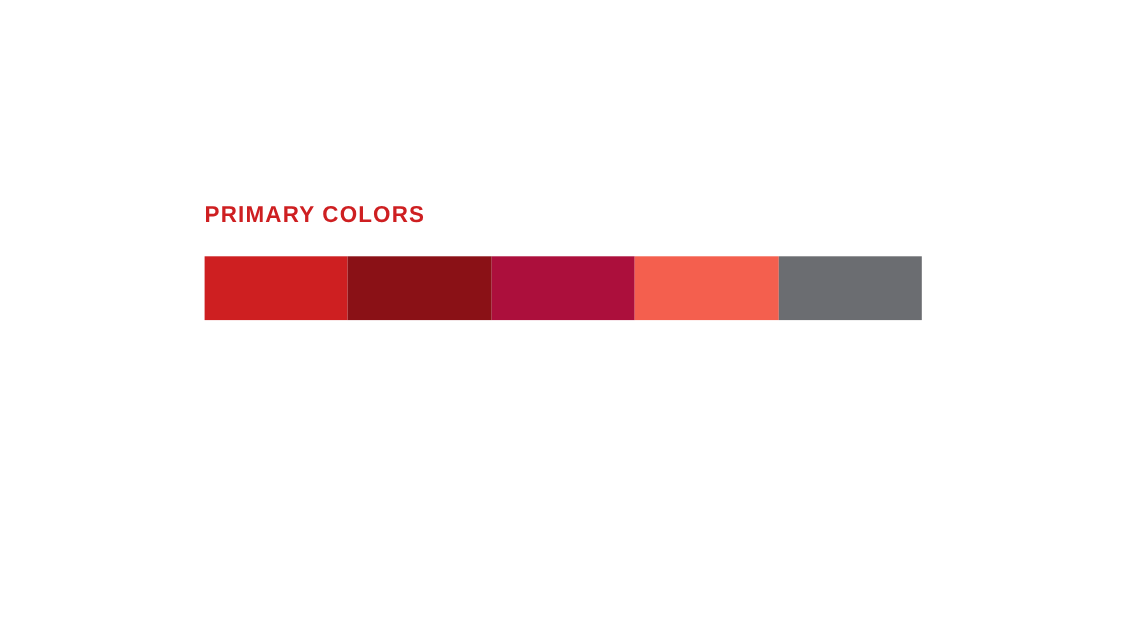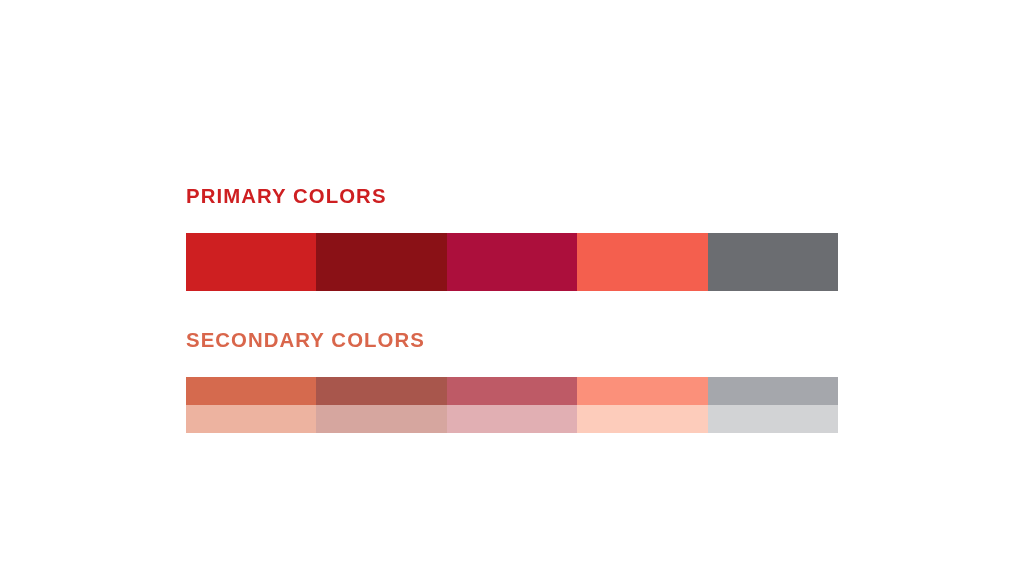--- a/index.html
+++ b/index.html
@@ -79,40 +79,14 @@
         </div>
         <div class="swatch-col">
           <div class="swatch-cell" style="background-color: rgb(244, 95, 78);"></div>
         </div>
         <div class="swatch-col">
           <div class="swatch-cell" style="background-color: rgb(107, 109, 113);"></div>
         </div>
       </div>
   </section>
 
-  <section class="palette-section" id="secondary-section">
-    <h2 class="section-title" style="color: rgb(217, 102, 75);">SECONDARY COLORS</h2>
-
-    <div class="swatch-bar" id="secondary-bar">
-        <div class="swatch-col">
-          <div class="swatch-cell" style="background-color: rgb(213, 106, 78);"></div>
-          <div class="swatch-cell" style="background-color: rgb(237, 179, 160);"></div>
-        </div>
-        <div class="swatch-col">
-          <div class="swatch-cell" style="background-color: rgb(168, 86, 76);"></div>
-          <div class="swatch-cell" style="background-color: rgb(214, 166, 159);"></div>
-        </div>
-        <div class="swatch-col">
-          <div class="swatch-cell" style="background-color: rgb(190, 90, 102);"></div>
-          <div class="swatch-cell" style="background-color: rgb(225, 175, 179);"></div>
-        </div>
-        <div class="swatch-col">
-          <div class="swatch-cell" style="background-color: rgb(251, 144, 122);"></div>
-          <div class="swatch-cell" style="background-color: rgb(253, 204, 187);"></div>
-        </div>
-        <div class="swatch-col">
-          <div class="swatch-cell" style="background-color: rgb(165, 167, 172);"></div>
-          <div class="swatch-cell" style="background-color: rgb(210, 211, 213);"></div>
-        </div>
-      </div>
-  </section>
 
 </div>
 
 </body></html>

